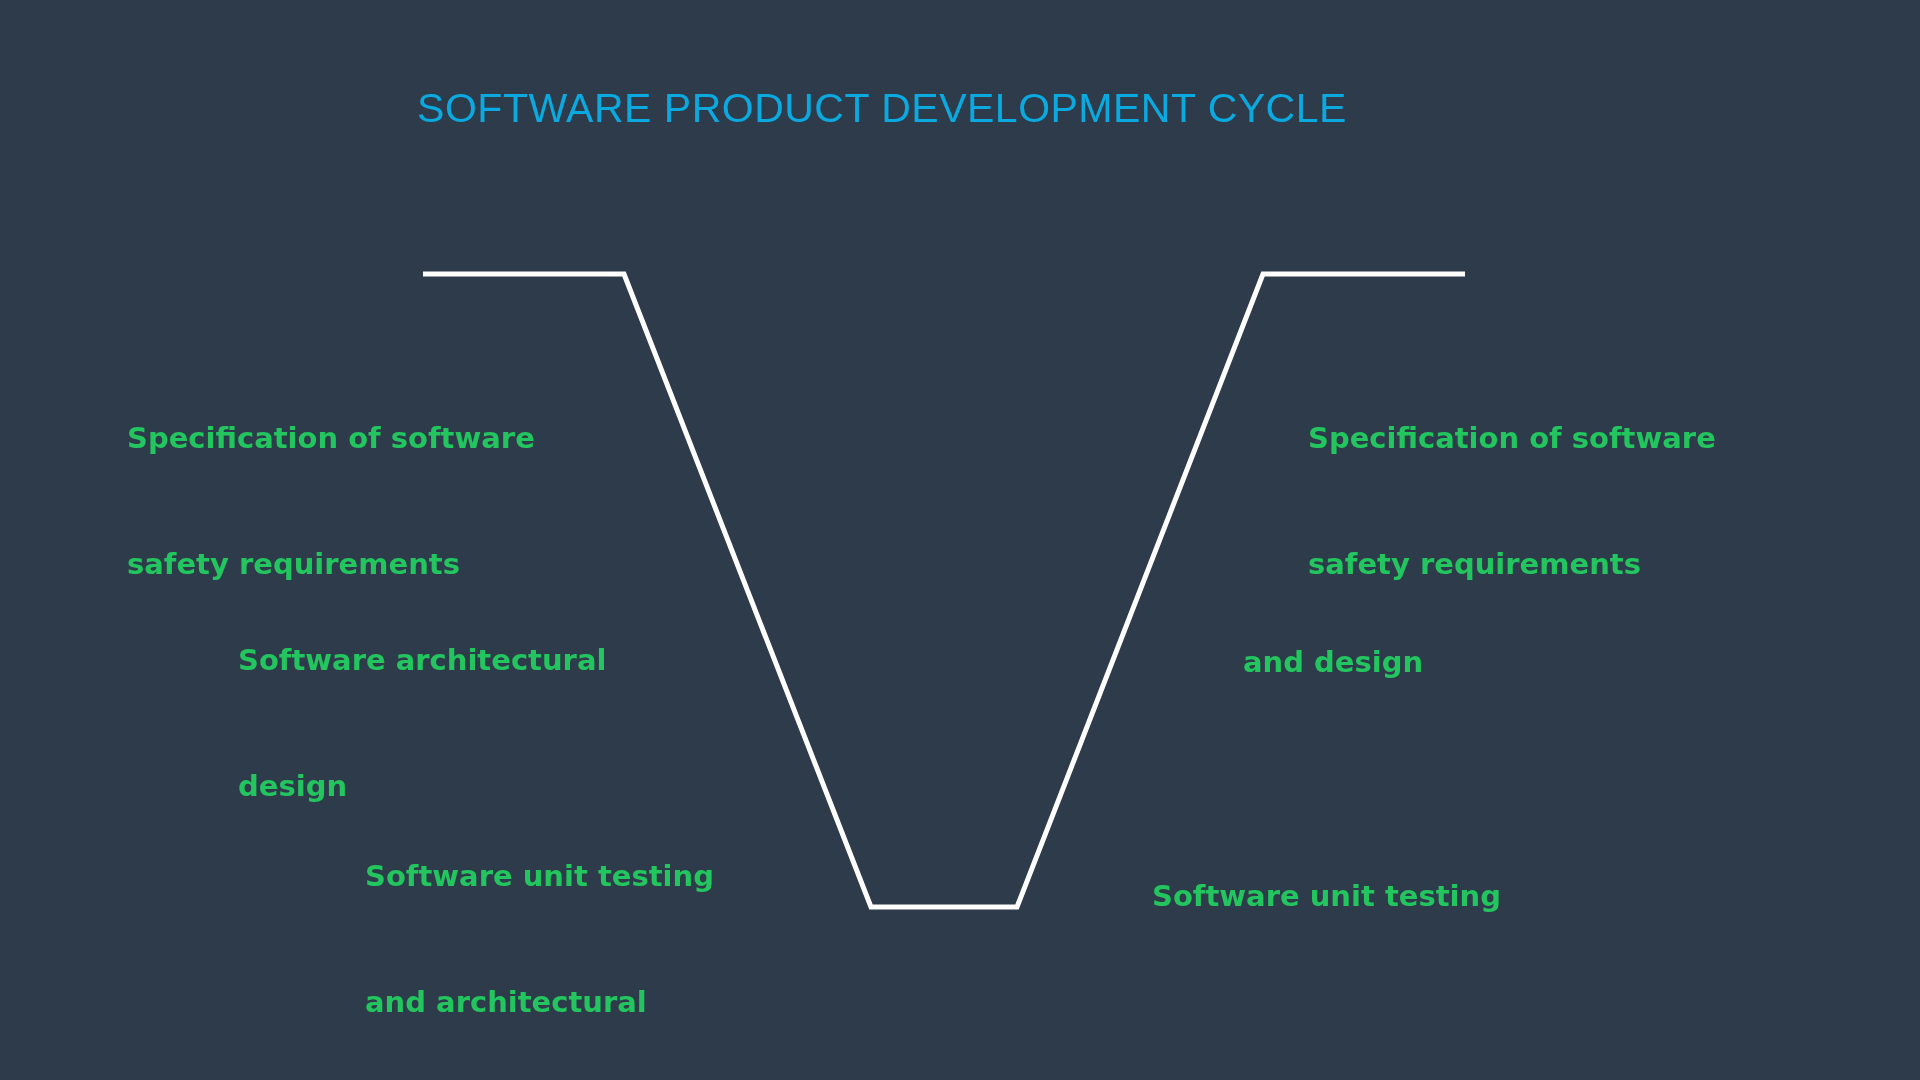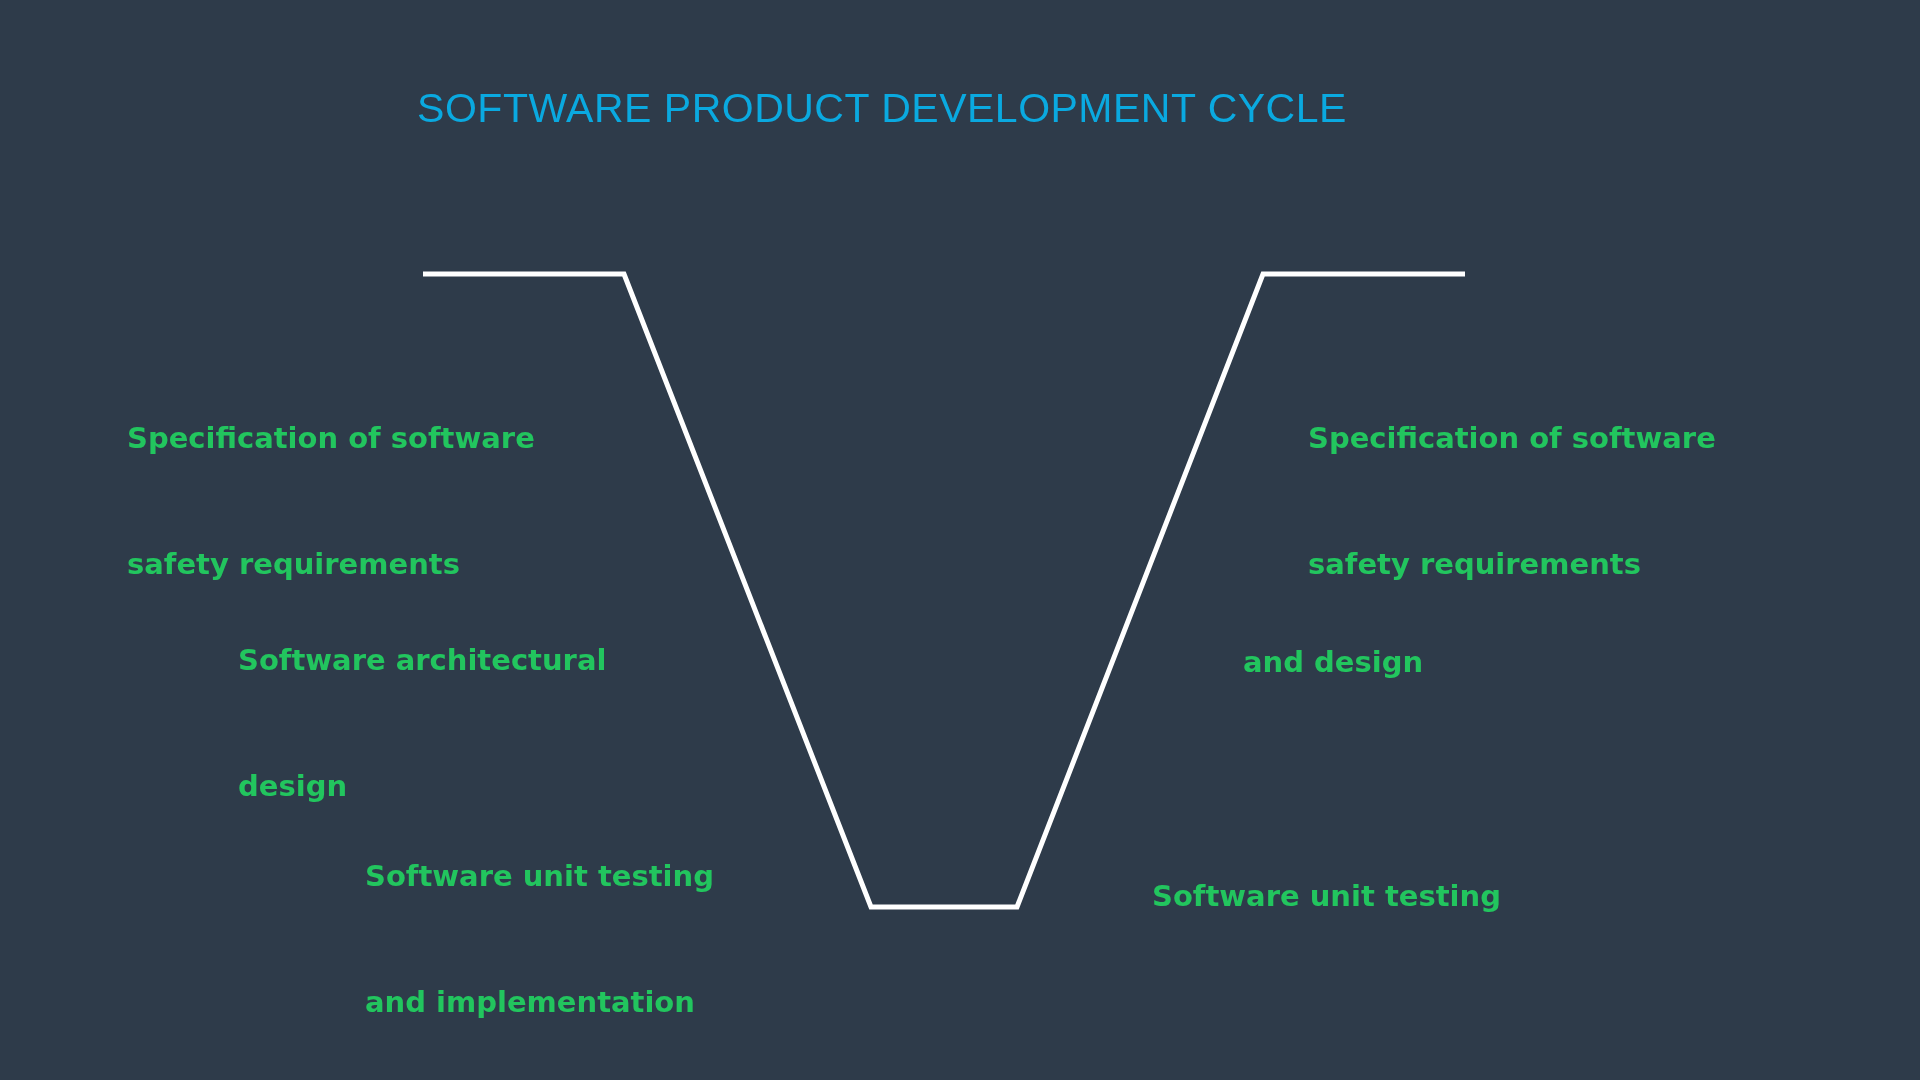--- a/index.html
+++ b/index.html
@@ -43,21 +43,21 @@
   <div>safety requirements</div>
 </div>
 
 <div class="label" style="left:238px; top:555px;">
   <div>Software architectural</div>
   <div>design</div>
 </div>
 
 <div class="label" style="left:365px; top:771px;">
   <div>Software unit testing</div>
-  <div>and implementation</div>
+  <div>and architectural</div>
 </div>
 
 <div class="label" style="left:1308px; top:333px;">
   <div>Specification of software</div>
   <div>safety requirements</div>
 </div>
 
 <div class="label" style="left:1243px; top:557px;">
   <div>and design</div>
 </div>

